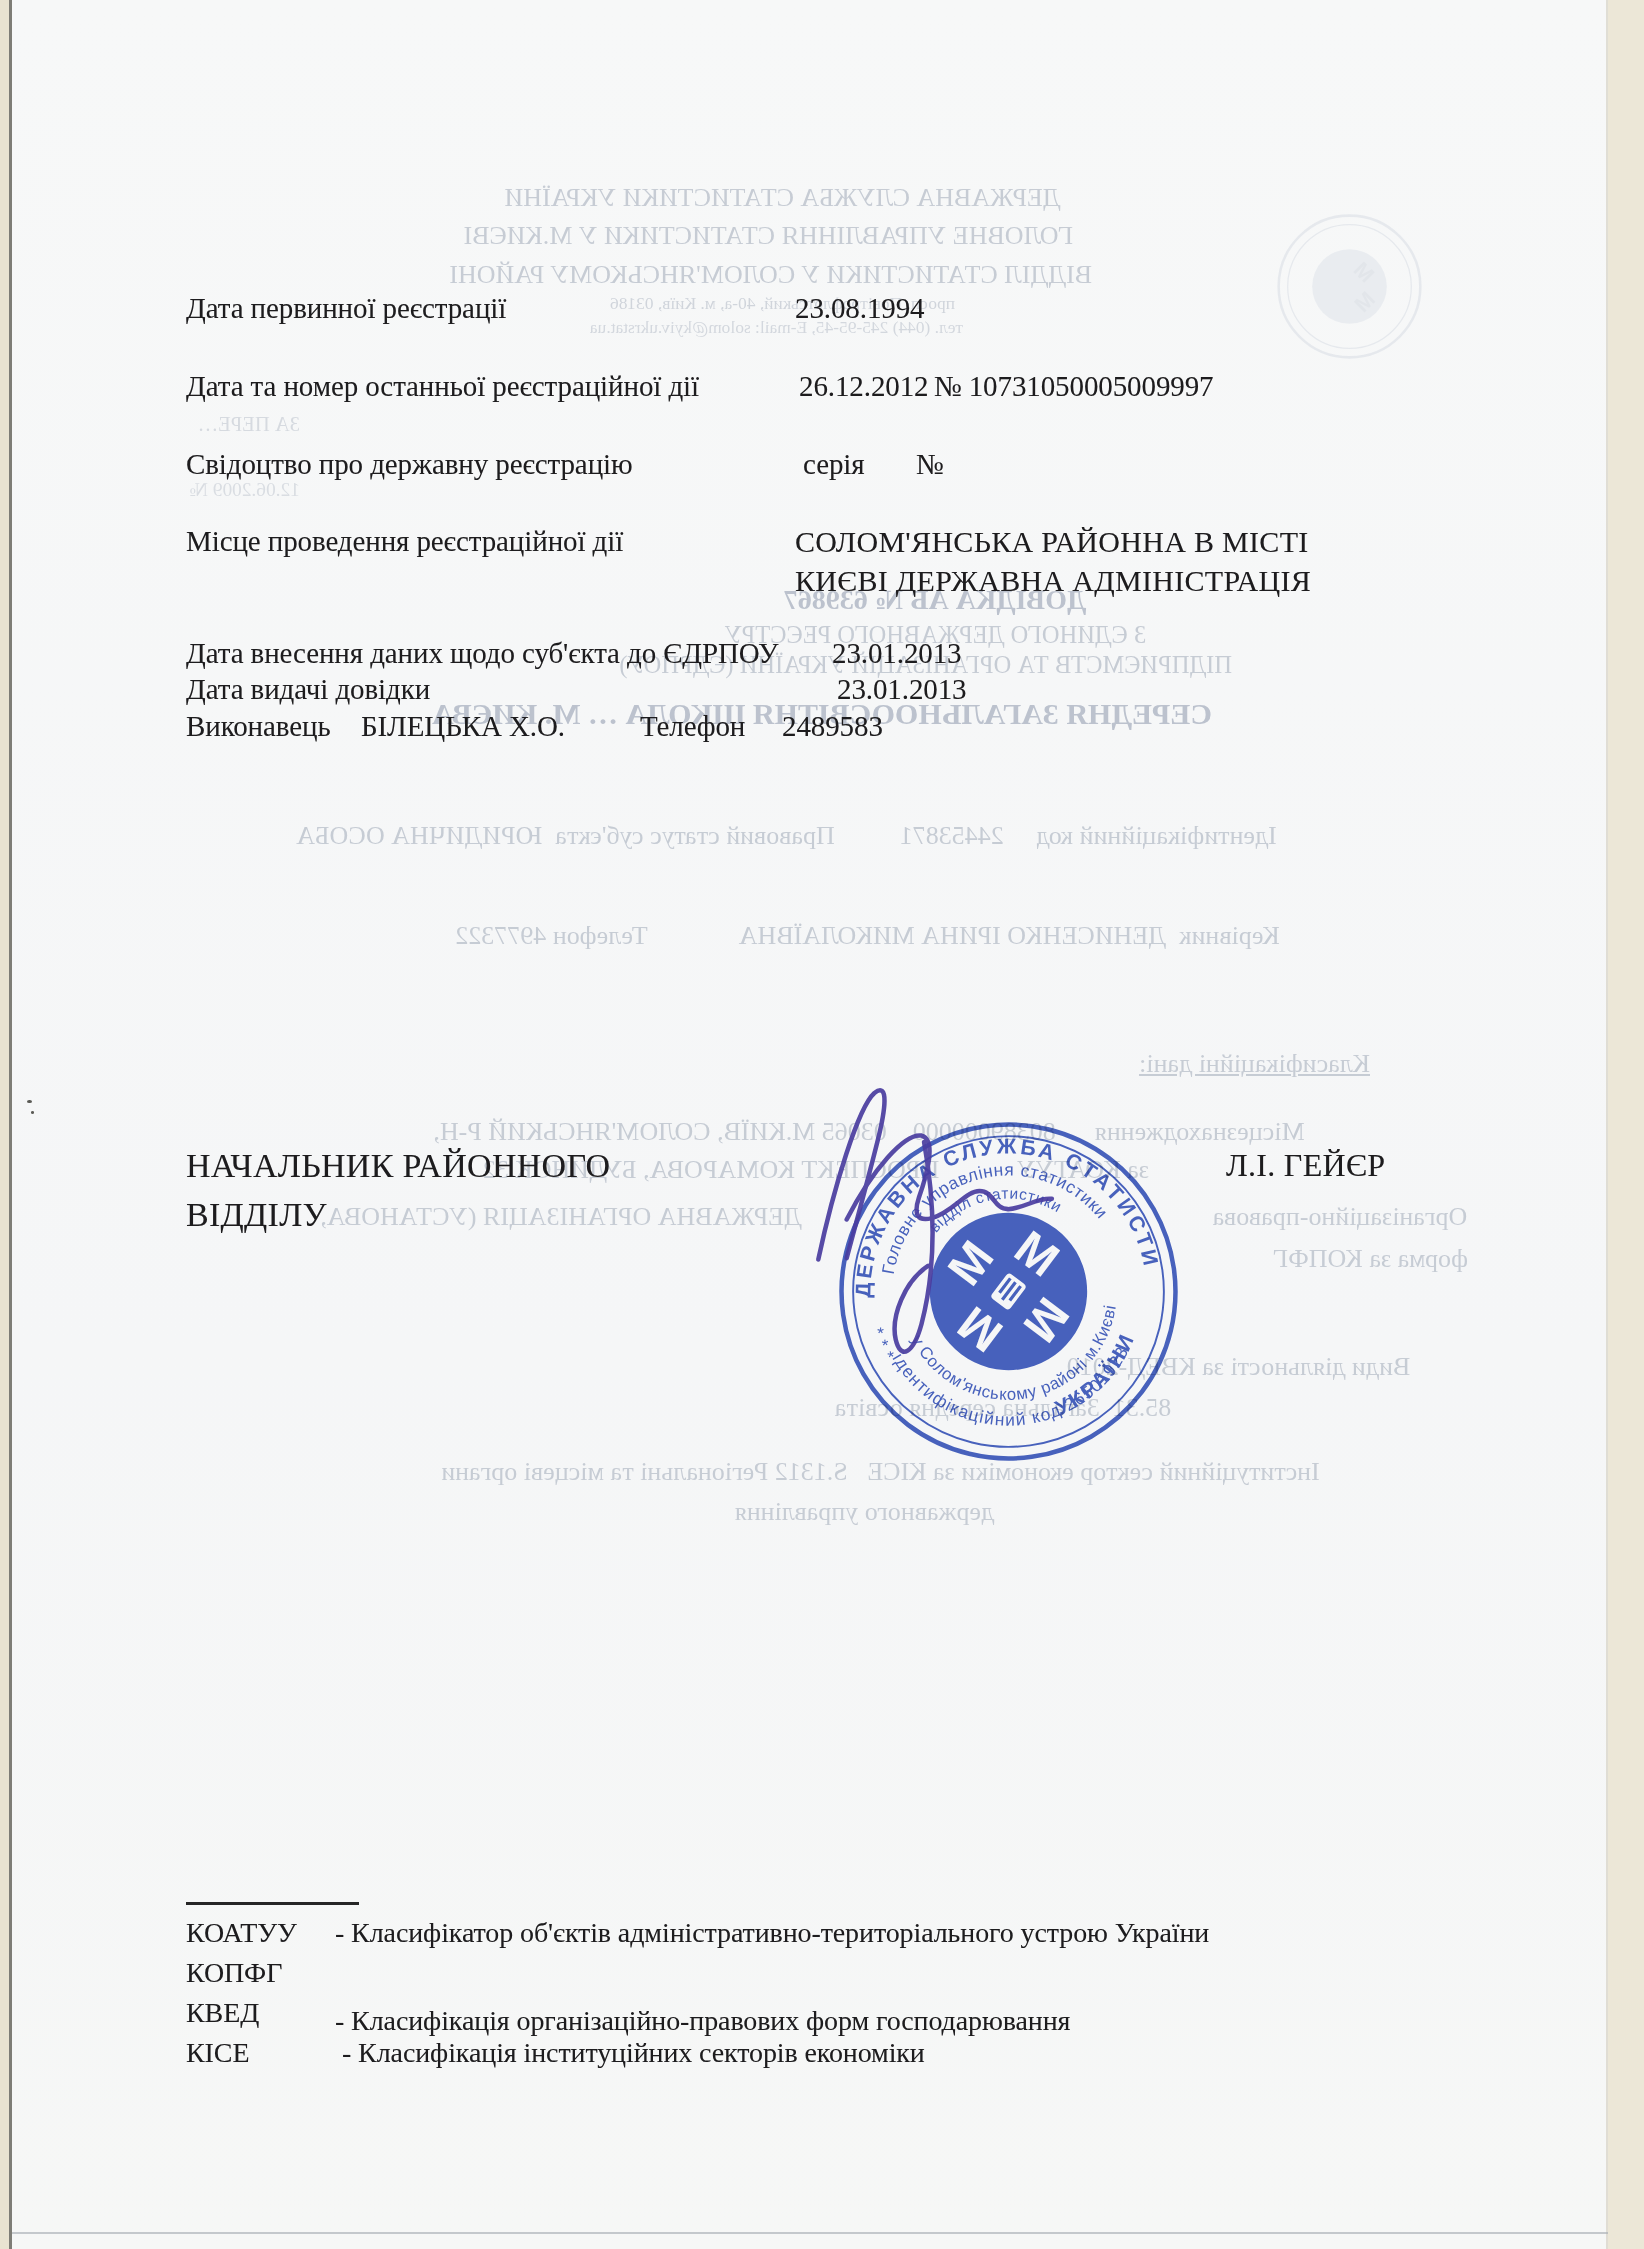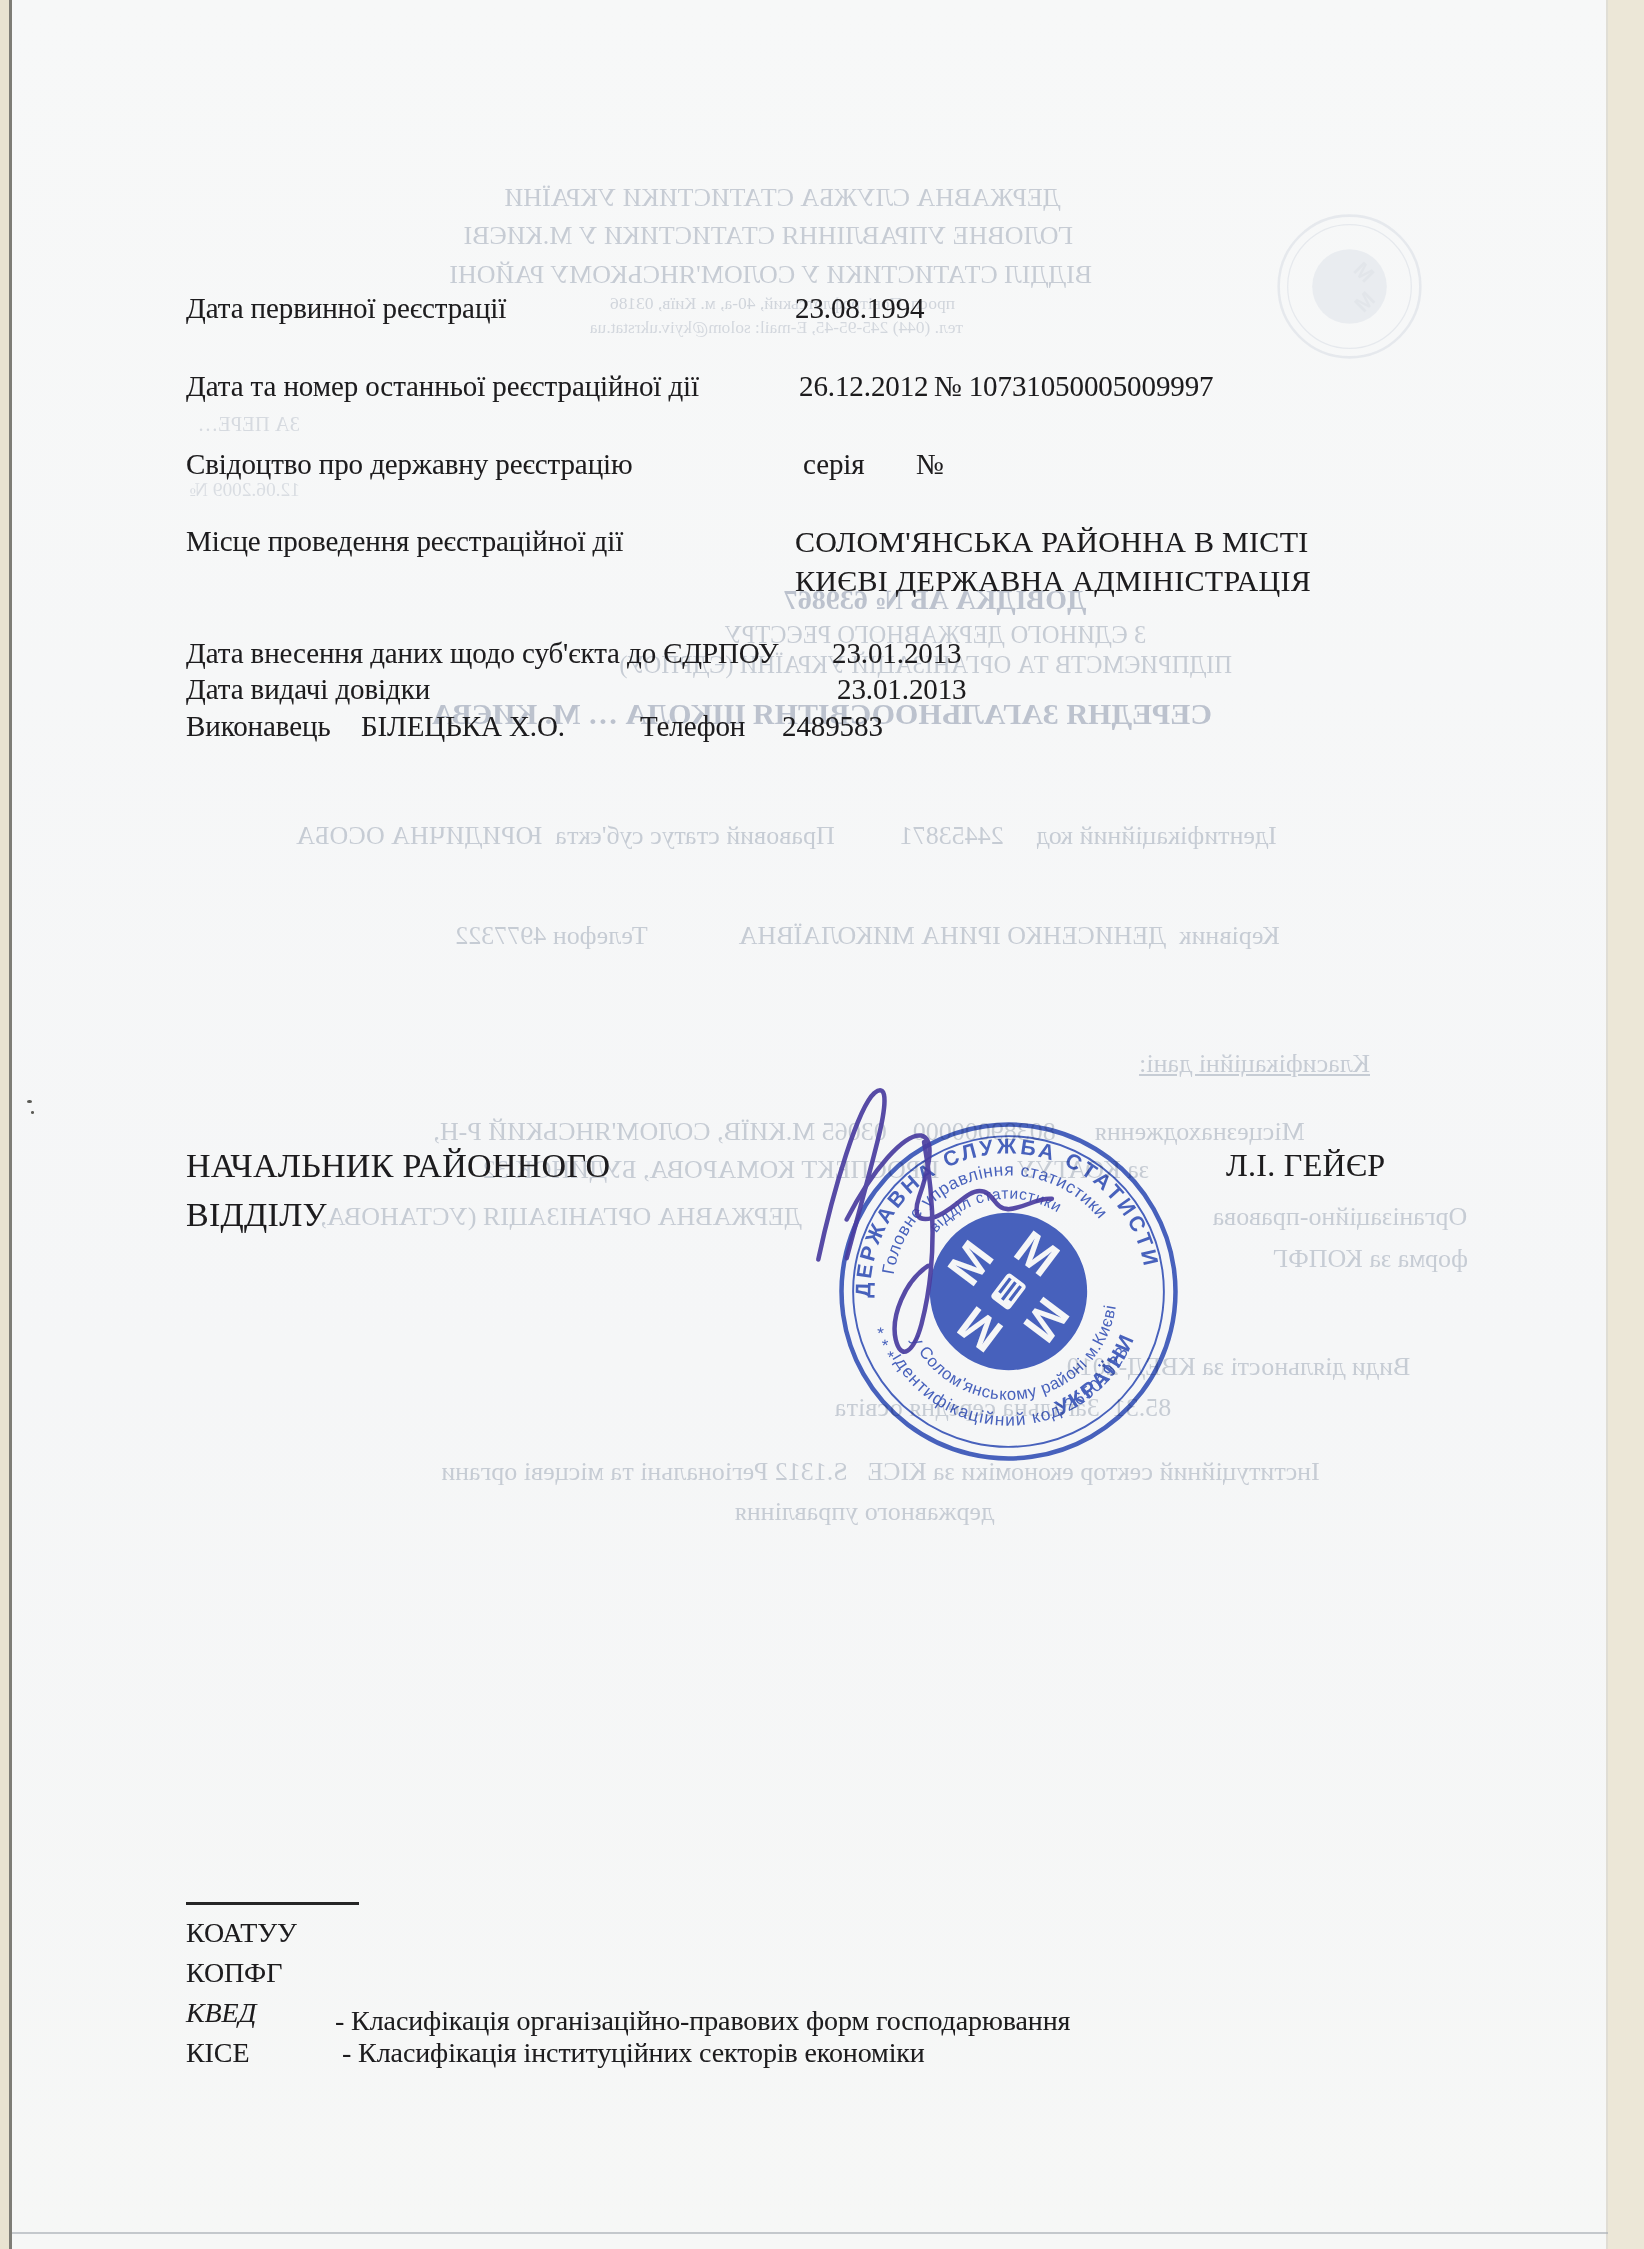--- a/index.html
+++ b/index.html
@@ -157,23 +157,24 @@
       <text x="280" y="232" transform="rotate(315 280 280)">М</text>
     </g>
     <g transform="rotate(45 280 280)">
       <rect x="262" y="256" width="36" height="48" rx="6" fill="#ffffff"></rect>
       <path d="M270,262 v28 M280,262 v34 M290,262 v28" stroke="#3a57bd" stroke-width="5" fill="none"></path>
     </g>
   </svg>
 
   <div class="rule" style="left:186px;top:1902px;width:173px;"></div>
   <span class="txt fg" style="left:186px;top:1917px;font-size:28px;">КОАТУУ</span>
+  <span class="txt fg" style="left:335px;top:1917px;font-size:28px;">- Класифікатор об'єктів адміністративно-територіального устрою України</span>
   <span class="txt fg" style="left:186px;top:1957px;font-size:28px;">КОПФГ</span>
   <span class="txt fg" style="left:335px;top:1957px;font-size:28px;margin-top:48px;">- Класифікація організаційно-правових форм господарювання</span>
-  <span class="txt fg" style="left:186px;top:1997px;font-size:28px;font-style:italic;">КВЕД</span>
+  <span class="txt fg" style="left:186px;top:1997px;font-size:28px;">КВЕД</span>
   <span class="txt fg" style="left:186px;top:2037px;font-size:28px;">КІСЕ</span>
   <span class="txt fg" style="left:342px;top:2037px;font-size:28px;">- Класифікація інституційних секторів економіки</span>
 
   <div class="edge-left-paper"></div>
   <div class="edge-left-line"></div>
   <div class="edge-right-paper"></div>
   <div class="edge-right-line"></div>
   <div class="edge-bottom-line"></div>
   <div class="speck" style="left:27px;top:1100px;width:4.5px;height:3.2px;"></div>
   <div class="speck" style="left:31px;top:1111px;width:3.2px;height:2.6px;"></div>

